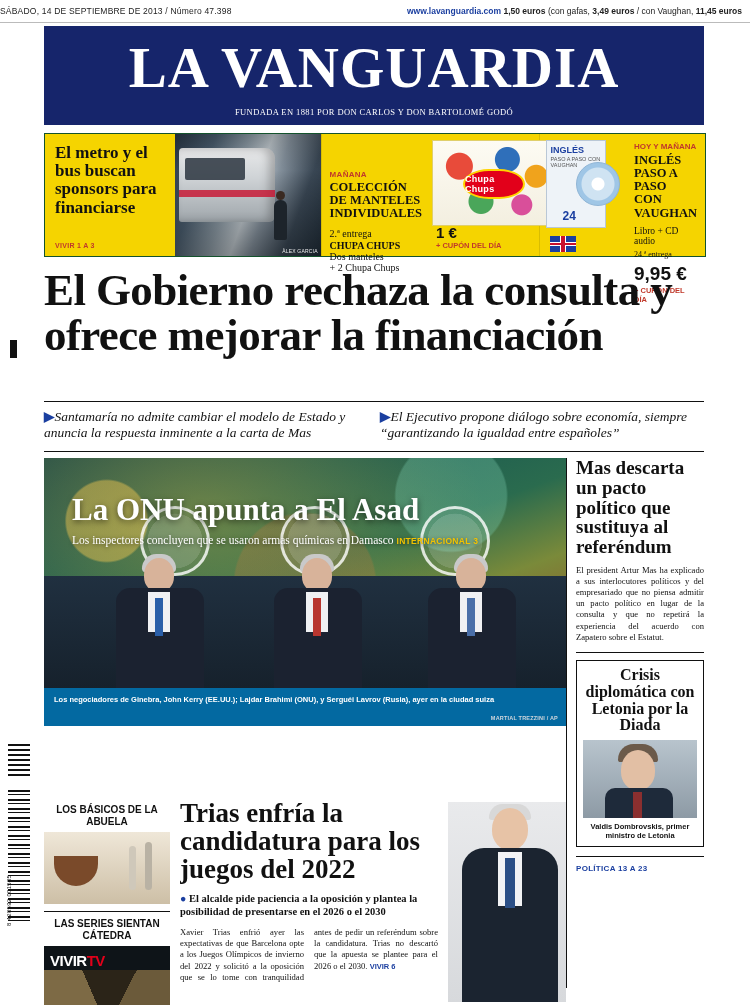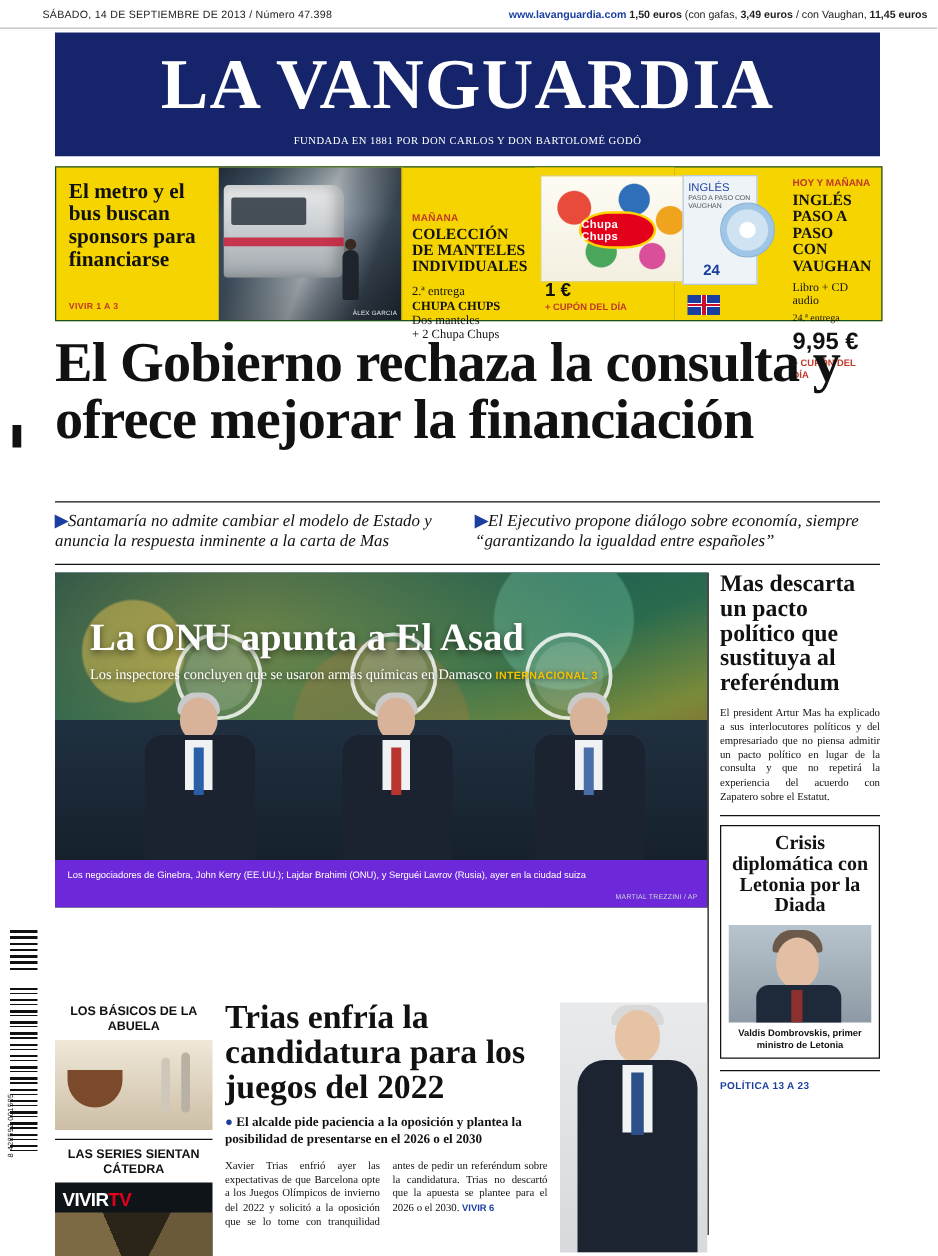--- a/index.html
+++ b/index.html
@@ -14,21 +14,21 @@
   .page{position:relative;width:750px;height:1005px;overflow:hidden;}
 
   
   .topbar{
     position:absolute;left:0;top:0;width:750px;height:22px;
     border-bottom:1px solid #bbb;
     display:flex;align-items:center;
     font-family:"Liberation Sans", sans-serif;
     font-size:8.5px;color:#222;
   }
-  .topbar .left{padding-left:34px;letter-spacing:.2px;}
+  .topbar .left{letter-spacing:.2px;}
   .topbar .right{margin-left:auto;padding-right:8px;white-space:nowrap;}
   .topbar .site{color:#1b3fa0;font-weight:bold;}
 
   
   .masthead{
     position:absolute;left:44px;top:26px;width:660px;height:99px;
     background:#16256b;color:#fff;
     display:flex;flex-direction:column;align-items:center;justify-content:center;
   }
   .masthead .title{
@@ -118,21 +118,21 @@
   .price-badge{
     position:absolute;left:8px;bottom:6px;
     font-family:"Liberation Sans", sans-serif;
   }
   .price-badge .p{font-size:15px;font-weight:bold;color:#111;}
   .price-badge .c{font-size:7.5px;font-weight:bold;color:#c0392b;}
   .promo-d{width:100px;position:relative;}
   .eng-book{
     position:absolute;left:6px;top:6px;width:58px;height:86px;background:#eef3f8;border:1px solid #b9c7d6;
   }
-  .eng-book .bt{font-family:"Liberation Sans", sans-serif;font-size:9px;font-weight:normal;color:#1b3fa0;padding:4px 0 0 4px;}
+  .eng-book .bt{font-family:"Liberation Sans", sans-serif;font-size:9px;font-weight:bold;color:#1b3fa0;padding:4px 0 0 4px;}
   .eng-book .bv{font-family:"Liberation Sans", sans-serif;font-size:5.5px;color:#555;padding:1px 0 0 4px;}
   .eng-book .bn{position:absolute;left:16px;bottom:4px;font-family:"Liberation Sans", sans-serif;font-size:12px;font-weight:bold;color:#1b3fa0;}
   .cd-disc{
     position:absolute;right:6px;top:28px;width:42px;height:42px;border-radius:50%;
     background:radial-gradient(circle,#fff 0 6px,#cfe3f2 7px 16px,#9fc6e6 17px 21px);
     border:1px solid #8fb5d6;
   }
   .uk-flag{
     position:absolute;left:10px;bottom:4px;width:26px;height:16px;
     background:
@@ -210,23 +210,23 @@
   .onu-title{
     position:absolute;left:28px;top:34px;color:#fff;font-weight:bold;font-size:31px;
     text-shadow:0 2px 6px rgba(0,0,0,.55);
   }
   .onu-sub{
     position:absolute;left:28px;top:76px;color:#fff;font-size:11.5px;
     text-shadow:0 1px 4px rgba(0,0,0,.6);
   }
   .onu-sub .sec{color:#f2c200;font-family:"Liberation Sans", sans-serif;font-weight:bold;font-size:8.5px;letter-spacing:.3px;}
   .onu-caption{
-    position:absolute;left:0;right:0;bottom:0;height:38px;background:#6d28d9;
+    position:absolute;left:0;right:0;bottom:0;height:38px;background:#0369a1;
     color:#fff;font-family:"Liberation Sans", sans-serif;font-size:7.5px;
-    padding:7px 8px 0 10px;box-sizing:border-box;line-height:1.3;
+    padding:7px 8px 0 10px;box-sizing:border-box;line-height:1.3;font-weight:bold;
   }
   .onu-credit{
     position:absolute;right:8px;bottom:4px;color:#cfd6dc;font-size:5.5px;letter-spacing:.2px;
   }
 
   
   .rcol{position:absolute;left:576px;top:458px;width:128px;}
   .rcol .vline{position:absolute;left:-10px;top:0;width:1px;height:530px;background:#111;}
   .r-head{font-weight:bold;font-size:19px;line-height:1.04;}
   .r-body{font-size:8.6px;line-height:1.3;margin-top:8px;text-align:justify;}

